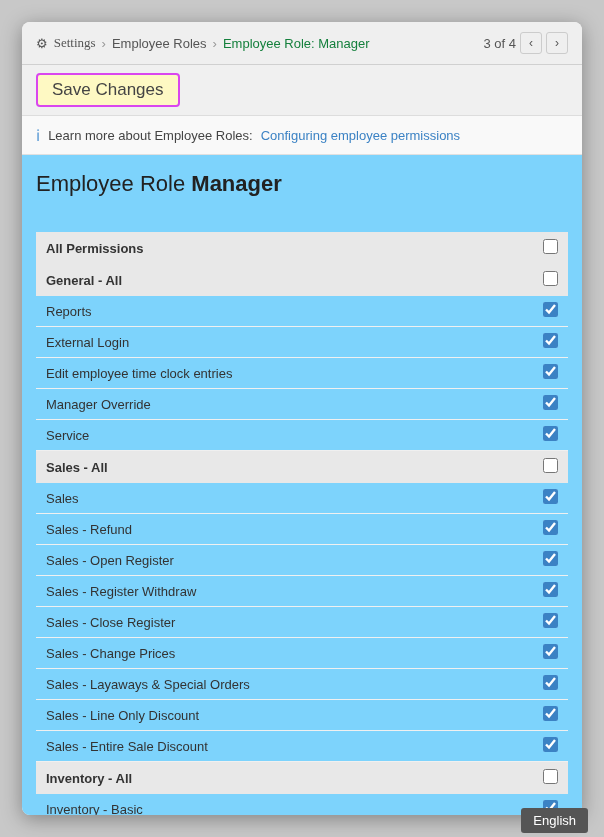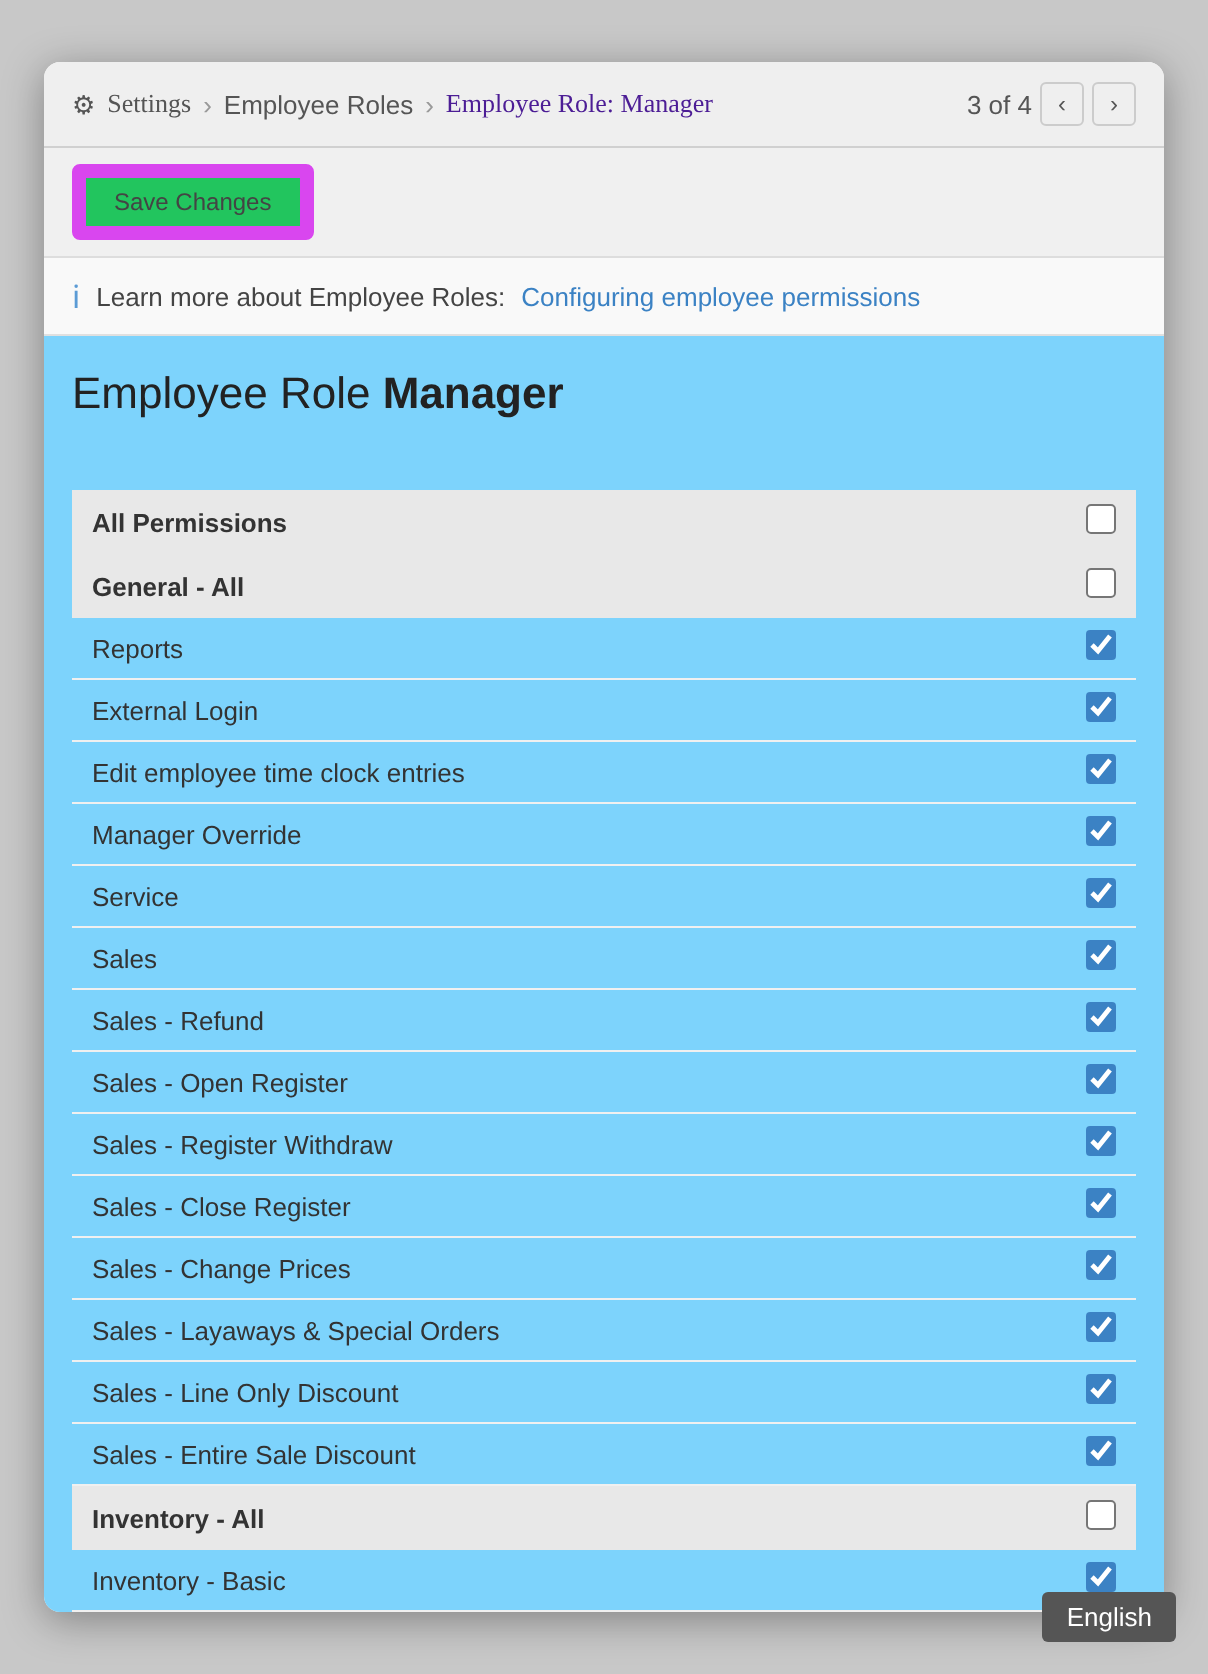--- a/index.html
+++ b/index.html
@@ -28,21 +28,21 @@
       justify-content: space-between;
     }
     .breadcrumb {
       display: flex;
       align-items: center;
       gap: 6px;
       color: #555;
       font-size: 13px;
     }
     .breadcrumb .sep { color: #999; }
-    .breadcrumb .current { color: #4c1d95; font-weight: 500; font-family: Liberation Serif, serif; }
+    .breadcrumb .current { color: #15803d; font-weight: 500; }
     .pagination {
       display: flex;
       align-items: center;
       gap: 4px;
       font-size: 13px;
       color: #555;
     }
     .pagination button {
       background: none;
       border: 1px solid #ccc;
@@ -55,25 +55,25 @@
       display: flex;
       align-items: center;
       justify-content: center;
     }
     .toolbar {
       background: #f0f0f0;
       border-bottom: 1px solid #ddd;
       padding: 8px 14px;
     }
     .btn-save {
-      background: #22c55e;
-      border: 7px solid #d946ef;
+      background: #fef9c3;
+      border: 2px solid #d946ef;
       border-radius: 4px;
       padding: 5px 14px;
-      font-size: 12px;
+      font-size: 17px;
       color: #444;
       cursor: pointer;
     }
     .info-bar {
       background: #f9f9f9;
       border-bottom: 1px solid #e0e0e0;
       padding: 8px 14px;
       display: flex;
       align-items: center;
       gap: 8px;
@@ -126,21 +126,21 @@
       text-align: center;
     }
     input[type="checkbox"] {
       width: 15px;
       height: 15px;
       accent-color: #3b82c4;
       cursor: pointer;
     }
     .english-badge {
       position: fixed;
-      bottom: 16px;
+      bottom: 4px;
       right: 16px;
       background: #555;
       color: white;
       padding: 5px 12px;
       border-radius: 3px;
       font-size: 13px;
     }
   </style>
 </head>
 <body>
@@ -215,20 +215,26 @@
         <td class="checkbox-cell">
           <input type="checkbox" checked="" style="">
         </td>
       </tr>
           <tr class="permission-row">
         <td>Service</td>
         <td class="checkbox-cell">
           <input type="checkbox" checked="" style="">
         </td>
       </tr>
+          <tr class="section-header">
+      <td>Sales - All</td>
+      <td class="checkbox-cell">
+        <input type="checkbox" style="">
+      </td>
+    </tr>
           <tr class="permission-row">
         <td>Sales</td>
         <td class="checkbox-cell">
           <input type="checkbox" checked="" style="">
         </td>
       </tr>
           <tr class="permission-row">
         <td>Sales - Refund</td>
         <td class="checkbox-cell">
           <input type="checkbox" checked="" style="">

